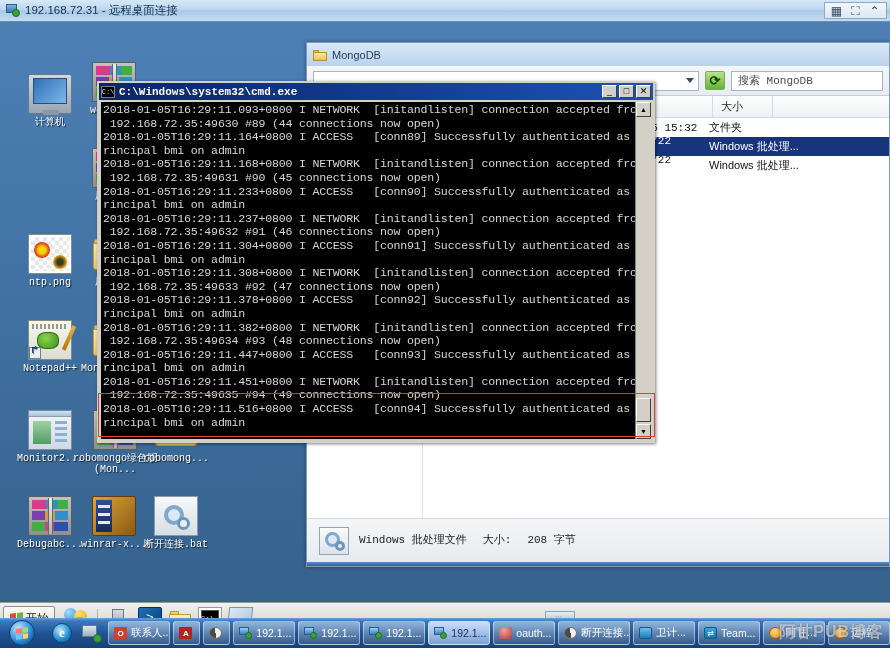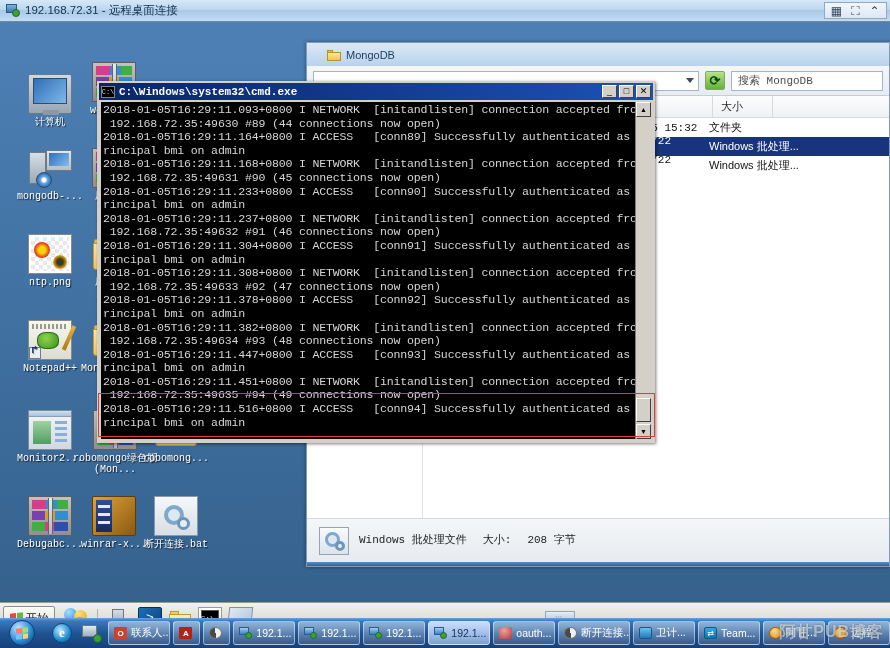--- a/index.html
+++ b/index.html
@@ -77,21 +77,21 @@
   .ic-gear { background:linear-gradient(180deg,#f6f8fa,#d7dee6); border:1px solid #8b98a6; }
   .ic-gear .g1 { position:absolute; left:9px; top:8px; width:20px; height:20px; border-radius:50%;
      border:4px solid #7fa8cc; background:#dce8f2; }
   .ic-gear .g2 { position:absolute; left:22px; top:20px; width:13px; height:13px; border-radius:50%;
      border:3px solid #6d96bb; background:#e6eef5; }
 
   
   #explorer { position:absolute; left:306px; top:20px; width:584px; height:525px;
      background:#f0f0f0; border:1px solid #7f9db9; box-shadow:0 0 4px rgba(0,0,0,.4); }
   #exp-title { height:23px; background:linear-gradient(180deg,#dbe9f8,#b9d2ec);
-     display:flex; align-items:center; padding-left:20px; gap:5px; color:#1b3a5c; font-size:11px; }
+     display:flex; align-items:center; padding-left:6px; gap:5px; color:#1b3a5c; font-size:11px; }
   .exp-ico { width:14px; height:12px; position:relative; }
   .exp-ico .t { position:absolute; left:0; top:1px; width:6px; height:3px; background:#e3bf55; border:1px solid #bb9027; }
   .exp-ico .b { position:absolute; left:0; top:3px; right:0; bottom:0; background:linear-gradient(180deg,#ffe7a0,#f0c453); border:1px solid #bb9027; }
   #exp-toolbar { height:30px; background:linear-gradient(180deg,#f6f6f6,#e7ecf1); border-bottom:1px solid #c5ced6;
      display:flex; align-items:center; padding:0 6px; gap:6px; }
   #exp-addr { flex:1; height:20px; background:#fff; border:1px solid #9eb6cd; display:flex; align-items:center; justify-content:flex-end; padding-right:4px; }
   .caret-dn { width:0;height:0;border-left:4px solid transparent;border-right:4px solid transparent;border-top:5px solid #3b4c5e; }
   #exp-refresh { width:20px; height:19px; border:1px solid #7fa85f; border-radius:2px;
      background:linear-gradient(180deg,#b9e38a,#62b23a); display:flex; align-items:center; justify-content:center; color:#0d4a0d; font-size:13px; font-weight:bold;}
   #exp-search { width:152px; height:20px; background:#fff; border:1px solid #9eb6cd; display:flex; align-items:center; padding-left:6px;
@@ -230,28 +230,20 @@
       <span class="rbtool">⌃</span>
     </div>
   </div>
 
   <div id="remote">
 
     <div class="dicon" style="left:14px; top:52px;">
       <div class="glyph ic-monitor"></div>
       <span class="cap">计算机</span>
     </div>
-    <div class="dicon" style="left:14px; top:126px;">
-      <div class="glyph ic-tower">
-          <span class="box"></span>
-          <span class="mon"></span>
-          <span class="cd"></span>
-        </div>
-      <span class="cap">mongodb-...</span>
-    </div>
     <div class="dicon" style="left:14px; top:212px;">
       <div class="glyph ic-png">
           <span class="chk"></span>
           <span class="f1"></span>
           <span class="f2"></span>
         </div>
       <span class="cap">ntp.png</span>
     </div>
     <div class="dicon" style="left:14px; top:298px;">
       <div class="glyph ic-npp">

